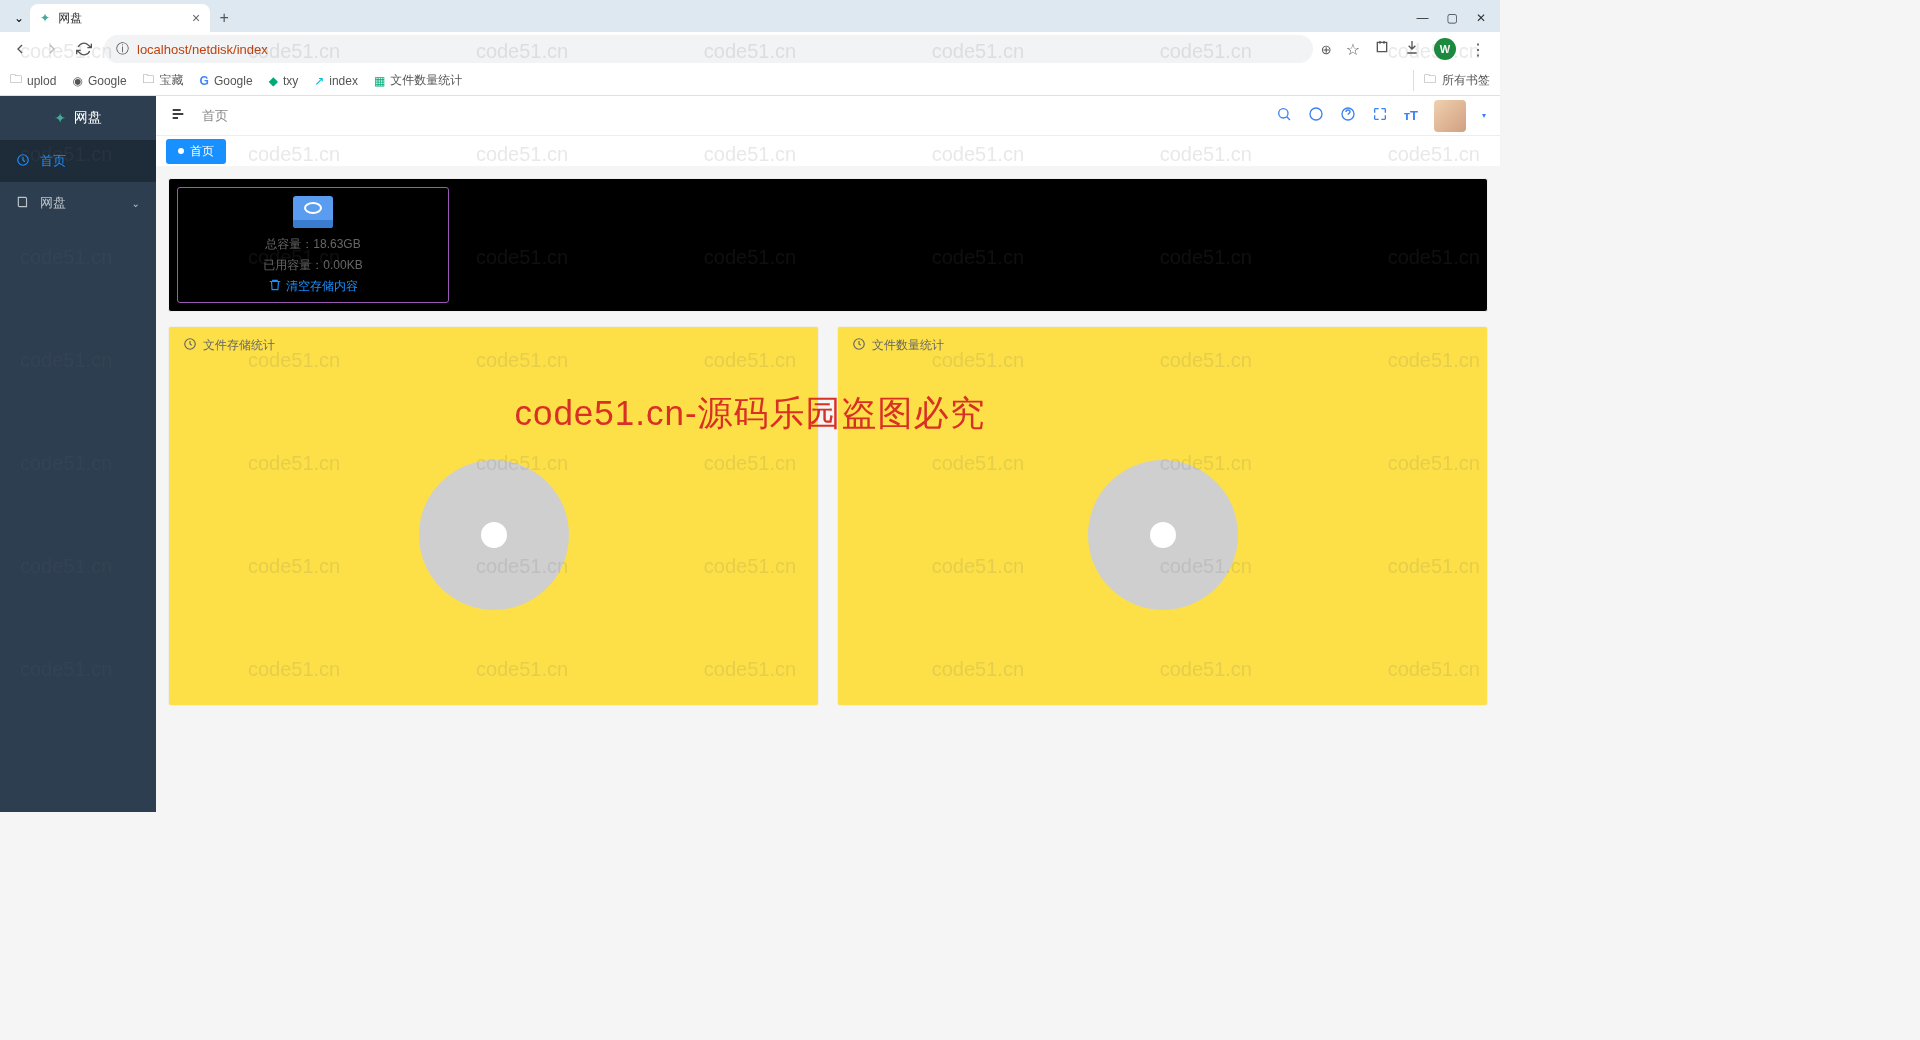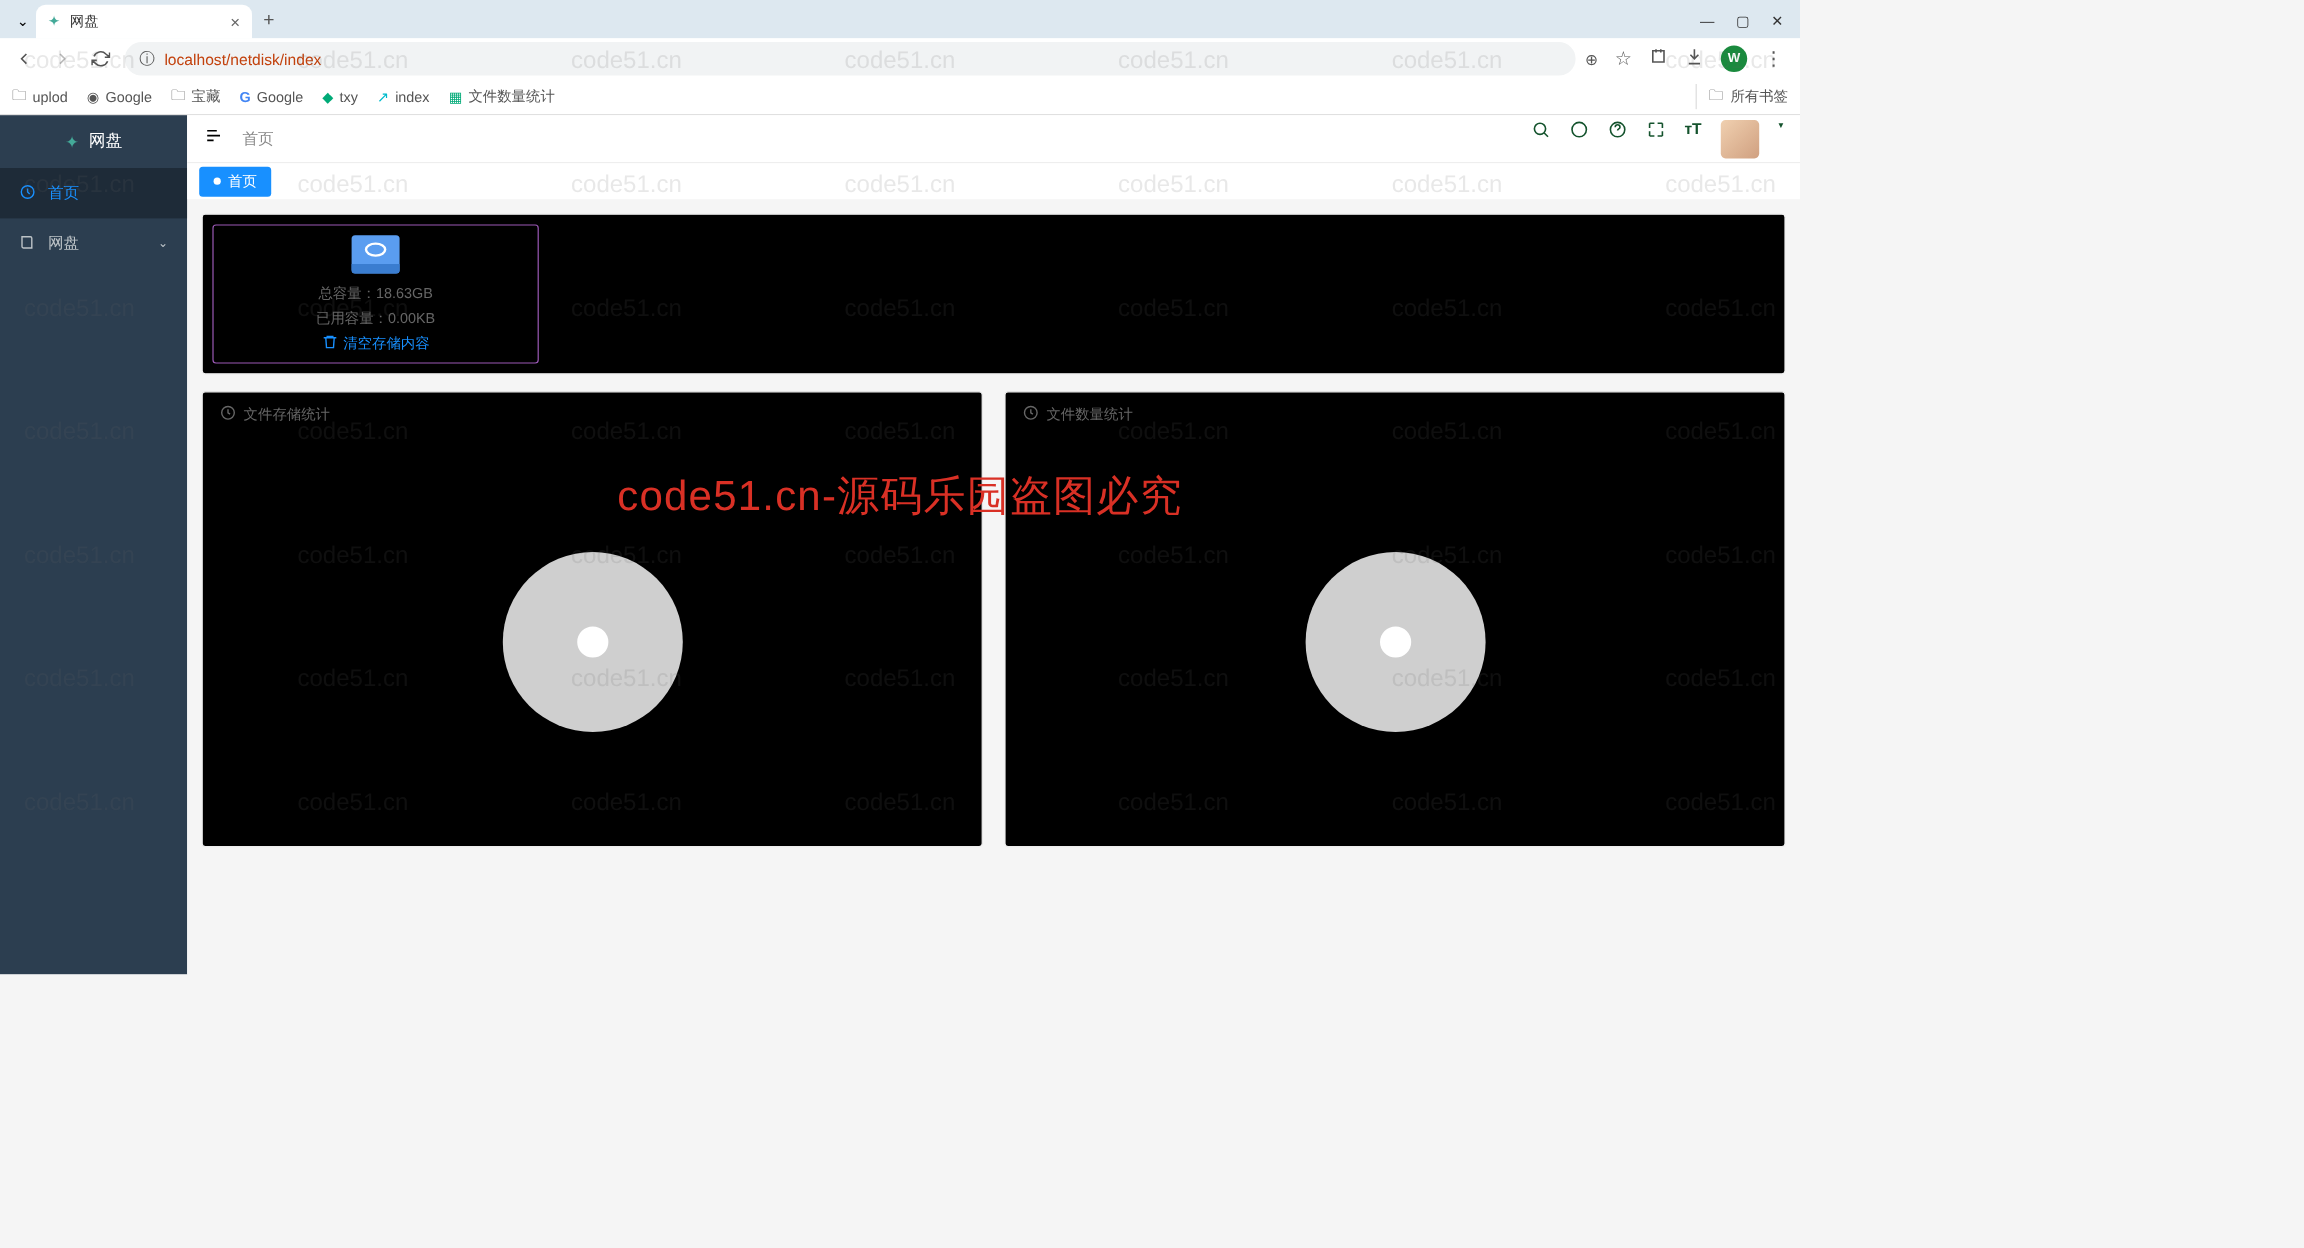--- a/index.html
+++ b/index.html
@@ -29,37 +29,37 @@
 .app { display: flex; height: calc(100% - 96px); }
 .sidebar { width: 156px; background: #2c3e50; color: #bdc3c7; display: flex; flex-direction: column; }
 .logo-row { height: 44px; display: flex; align-items: center; justify-content: center; gap: 8px; font-size: 14px; color: #fff; }
 .side-item { height: 42px; display: flex; align-items: center; padding: 0 16px; gap: 10px; font-size: 13px; cursor: pointer; }
 .side-item.active { background: #1e2b38; color: #1890ff; }
 .side-item .chev { margin-left: auto; font-size: 10px; }
 
 .main { flex: 1; display: flex; flex-direction: column; background: #f5f5f5; }
 .topbar { height: 40px; background: #fff; display: flex; align-items: center; padding: 0 14px; gap: 16px; border-bottom: 1px solid #eee; }
 .breadcrumb { font-size: 13px; color: #888; }
-.topbar-icons { margin-left: auto; display: flex; gap: 16px; align-items: flex-start; color: #14532d; }
+.topbar-icons { margin-left: auto; display: flex; gap: 16px; align-items: center; color: #3b82f6; }
 .avatar { width: 32px; height: 32px; border-radius: 4px; background: linear-gradient(135deg,#f0d0b0,#d0a080); }
 
 .tab-bar { height: 30px; display: flex; align-items: center; padding: 0 10px; background: #fff; }
 .page-tab { background: #1890ff; color: #fff; font-size: 12px; padding: 4px 12px; border-radius: 3px; display: flex; align-items: center; gap: 6px; }
 .dot { width: 6px; height: 6px; border-radius: 50%; background: #fff; }
 
 .content { padding: 12px; flex: 1; overflow: auto; }
 .storage-wrap { background: #000000; border: 1px solid #eee; border-radius: 3px; padding: 8px; margin-bottom: 14px; }
 .storage-card { width: 272px; height: 116px; border: 1px solid #9b59b6; border-radius: 3px; display: flex; flex-direction: column; align-items: center; justify-content: center; gap: 4px; font-size: 12px; color: #666; }
 .disk-icon { width: 40px; height: 32px; background: #5a9df0; border-radius: 3px; position: relative; margin-bottom: 4px; }
 .disk-icon:before { content: ""; position: absolute; top: 6px; left: 50%; transform: translateX(-50%); width: 14px; height: 8px; border: 2px solid #fff; border-radius: 50%; }
 .disk-icon:after { content: ""; position: absolute; bottom: 0; left: 0; right: 0; height: 8px; background: #3a7dd0; border-radius: 0 0 3px 3px; }
 .clear-link { color: #1890ff; display: flex; align-items: center; gap: 4px; cursor: pointer; }
 
 .panels { display: flex; gap: 18px; }
-.panel { flex: 1; background: #000000; border: 1px solid #eee; border-radius: 3px; height: 380px; display: flex; flex-direction: column; }
+.panel { flex: 1; background: #fde047; border: 1px solid #eee; border-radius: 3px; height: 380px; display: flex; flex-direction: column; }
 .panel-hdr { padding: 10px 14px; font-size: 12px; color: #666; display: flex; align-items: center; gap: 6px; }
 .panel-body { flex: 1; display: flex; align-items: center; justify-content: center; }
 .donut { width: 150px; height: 150px; border-radius: 50%; background: #cfcfcf; position: relative; }
 .donut:after { content: ""; position: absolute; width: 26px; height: 26px; background: #fff; border-radius: 50%; top: 50%; left: 50%; transform: translate(-50%,-50%); }
 
 .watermark { position: absolute; top: 0; left: 0; right: 0; bottom: 0; pointer-events: none; z-index: 5; }
 .wm-row { display: flex; justify-content: space-between; font-size: 20px; color: rgba(100,100,100,0.15); padding: 40px 20px; font-weight: 500; align-items: flex-end; }
 .red-overlay { position: absolute; top: 390px; left: 50%; transform: translateX(-50%); color: #d93025; font-size: 35px; font-weight: 500; z-index: 10; pointer-events: none; letter-spacing: 1px; }
 
 svg { width: 16px; height: 16px; fill: none; stroke: currentColor; stroke-width: 2; }

